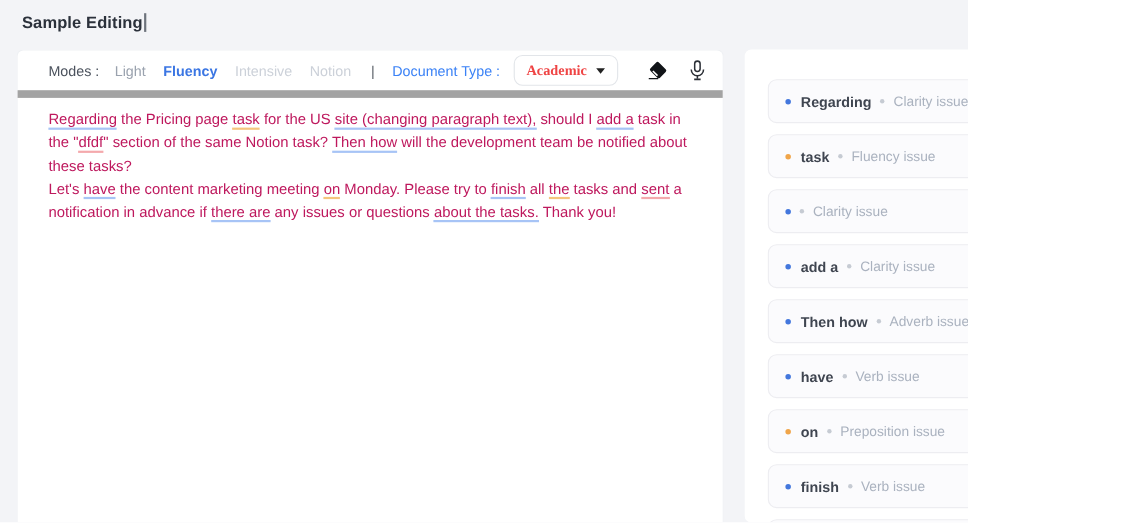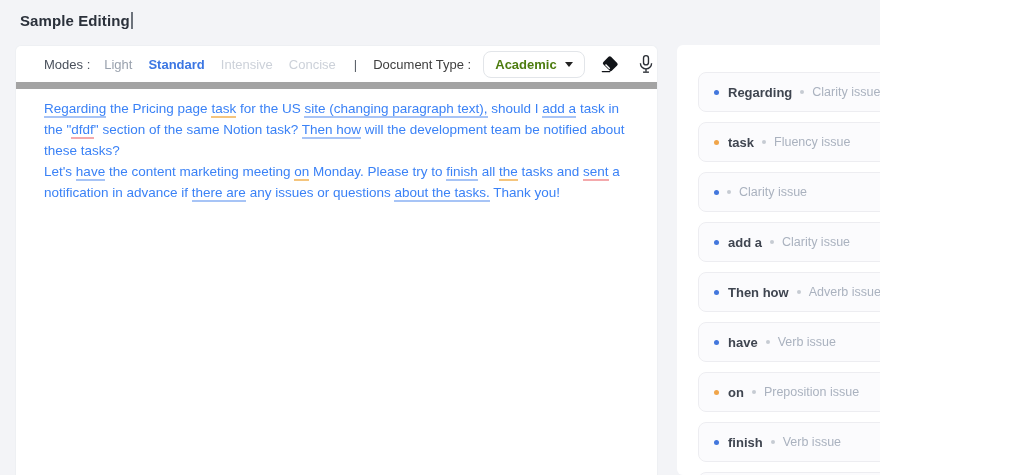--- a/index.html
+++ b/index.html
@@ -26,36 +26,36 @@
     height:43px; display:flex; align-items:center;
     padding:0 12px 0 28px; border-bottom:7px solid #a3a3a3;
     font-size:13px; white-space:nowrap;
   }
   .tb-label { color:#4a515c; margin-right:14px; }
   .mode { margin-right:16px; cursor:pointer; }
   .mode.normal   { color:#9aa2ae; }
   .mode.selected { color:#3b76e3; font-weight:600; }
   .mode.disabled { color:#ccd1d9;text-align:center; }
   .tb-divider { color:#5a6068; margin:0 16px 0 2px; }
-  .doctype-label { color:#404040; margin-right:12px; }
+  .doctype-label { color:#3b82f6; margin-right:12px; }
   .doctype-btn {
     display:inline-flex; align-items:center; gap:8px;
     border:1px solid #e2e5e9; border-radius:8px; background:#fff;
-    padding:5px 11px; font-size:13px; font-weight:600; color:#4d7c0f; cursor:pointer;
+    padding:5px 11px; font-size:13px; font-weight:600; color:#ef4444; cursor:pointer;font-family:Liberation Serif, serif;
   }
   .dd-caret {
     width:0; height:0; border-left:4px solid transparent; border-right:4px solid transparent;
     border-top:5px solid #222; display:inline-block;
   }
   .tb-spacer { flex:1; }
   .tb-icon { width:22px; height:22px; margin-left:14px; cursor:pointer; flex:0 0 auto; }
   
   .editor {
     padding:9px 18px 0 28px;
-    font-size:13.5px; line-height:21px; color:#3b82f6;
+    font-size:13.5px; line-height:21px; color:#be185d;
   }
   .editor p { margin:0; }
   .seg-mark { border-bottom:2px solid transparent; cursor:pointer; }
   
   .side-panel {
     position:absolute; left:677px; top:45px; width:335px; height:430px;
     background:#ffffff; border-radius:6px; overflow:hidden;
     padding:27px 21px 0 21px;
   }
   .sugg-card {
@@ -77,21 +77,21 @@
 
   <div class="title-row">
     <span class="doc-title">Sample Editing</span>
     <span class="caret"></span>
   </div>
 
   <div class="main-panel">
 
     <div class="toolbar">
       <span class="tb-label">Modes :</span>
-      <span id="modes-container"><span class="mode normal">Light</span><span class="mode selected">Standard</span><span class="mode disabled">Intensive</span><span class="mode disabled">Concise</span></span>
+      <span id="modes-container"><span class="mode normal">Light</span><span class="mode selected">Fluency</span><span class="mode disabled">Intensive</span><span class="mode disabled">Notion</span></span>
       <span class="tb-divider">|</span>
       <span class="doctype-label">Document Type :</span>
       <button class="doctype-btn">
         <span>Academic</span>
         <span class="dd-caret"></span>
       </button>
       <span class="tb-spacer"></span>
       <svg class="tb-icon" viewBox="0 0 24 24">
         <path d="M13.1 4.2 L19.8 10.9 a1.9 1.9 0 0 1 0 2.7 L14.2 19.2 a1.9 1.9 0 0 1 -2.7 0 L4.8 12.5 a1.9 1.9 0 0 1 0 -2.7 L10.4 4.2 a1.9 1.9 0 0 1 2.7 0 Z" fill="#111418"></path>
         <path d="M7.1 12.6 l4.6 4.6" stroke="#ffffff" stroke-width="1.5"></path>

